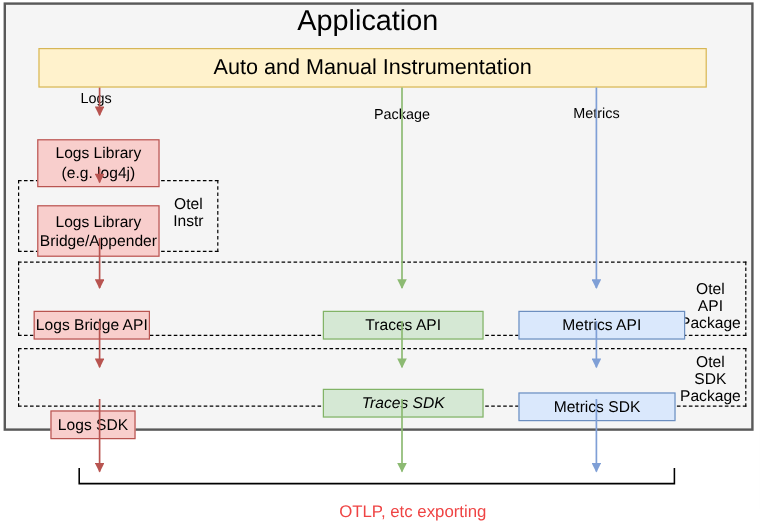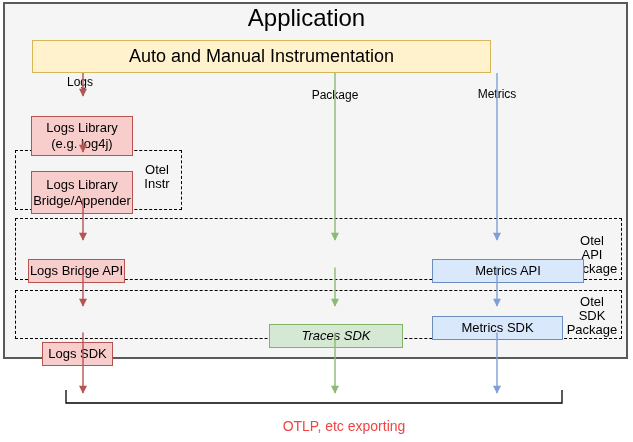--- a/index.html
+++ b/index.html
@@ -9,39 +9,39 @@
     --instr-fill:#fff2cc; --instr-stroke:#d6b656;
     --app-fill:#f5f5f5; --app-stroke:#595959;
     --logs-arrow:#b85450; --traces-arrow:#8cba72; --metrics-arrow:#7f9fd6;
   }
   html,body{margin:0;padding:0;}
   body{font-family:"Liberation Sans",sans-serif;background:#ffffff;}
   #canvas{position:relative;width:633px;height:442px;background:#ffffff;overflow:hidden;}
   .abs{position:absolute;box-sizing:border-box;}
   #app-box{left:3px;top:2px;width:625px;height:357px;background:var(--app-fill);border:2px solid var(--app-stroke);z-index:0;}
   #app-title{left:3px;top:4px;width:607px;text-align:center;font-size:24px;color:#000;z-index:2;}
-  #instr-box{left:32px;top:40px;width:459px;height:33px;background:var(--instr-fill);border:1.5px solid var(--instr-stroke);
+  #instr-box{left:32px;top:40px;width:557px;height:33px;background:var(--instr-fill);border:1.5px solid var(--instr-stroke);
     display:flex;align-items:center;justify-content:center;font-size:18px;color:#000;z-index:2;}
   .flow-label{font-size:12px;color:#000;text-align:center;width:60px;z-index:3;}
   #flow-label-logs{left:50px;top:75px;}
   #flow-label-traces{left:305px;top:88px;}
   #flow-label-metrics{left:467px;top:87px;}
   .node{display:flex;align-items:center;justify-content:center;text-align:center;
     font-size:13px;line-height:16px;color:#000;white-space:pre-line;z-index:2;margin-top:16px;}
   .node.logs{background:var(--logs-fill);border:1px solid var(--logs-stroke);}
   .node.traces{background:var(--traces-fill);border:1px solid var(--traces-stroke);}
   .node.metrics{background:var(--metrics-fill);border:1px solid var(--metrics-stroke);}
   #node-logs-library{left:31px;top:100px;width:102px;height:40px;}
   #node-logs-bridge{left:31px;top:155px;width:102px;height:43px;}
   #node-logs-api{left:28px;top:243px;width:97px;height:24px;}
   #node-traces-api{left:269px;top:243px;width:134px;height:24px;}
-  #node-metrics-api{left:432px;top:243px;width:152px;height:24px;}
+  #node-metrics-api{left:432px;top:243px;width:139px;height:24px;}
   #node-logs-sdk{left:42px;top:326px;width:71px;height:24px;}
   #node-traces-sdk{left:269px;top:308px;width:134px;height:24px;font-style:italic;}
-  #node-metrics-sdk{left:432px;top:300px;width:131px;height:24px;text-align:right;}
+  #node-metrics-sdk{left:432px;top:311px;width:131px;height:24px;text-align:right;}
   .group{border:1px dashed #000;z-index:1;}
   #group-instr{left:15px;top:150px;width:167px;height:60px;}
   #group-api{left:15px;top:218px;width:607px;height:62px;}
   #group-sdk{left:15px;top:290px;width:607px;height:49px;}
   .group-label{font-size:13px;line-height:14px;color:#000;text-align:center;white-space:pre-line;z-index:2;}
   #group-label-instr{left:133px;top:163px;width:48px;}
   #group-label-api{left:562px;top:234px;width:60px;}
   #group-label-sdk{left:562px;top:295px;width:60px;}
   #export-label{left:244px;top:418px;width:200px;text-align:center;font-size:14px;color:#ef4444;z-index:2;}
   #flow-arrows-svg{position:absolute;left:0;top:0;width:633px;height:442px;z-index:10;pointer-events:none;}
@@ -75,20 +75,21 @@
 
   <div id="group-instr" class="abs group"></div>
   <div id="group-label-instr" class="abs group-label">Otel
 Instr</div>
 
   <div id="group-api" class="abs group"></div>
   <div id="group-label-api" class="abs group-label">Otel
 API
 Package</div>
   <div id="node-logs-api" class="abs node logs">Logs Bridge API</div>
+  <div id="node-traces-api" class="abs node traces">Traces API</div>
   <div id="node-metrics-api" class="abs node metrics">Metrics API</div>
 
   <div id="group-sdk" class="abs group"></div>
   <div id="group-label-sdk" class="abs group-label">Otel
 SDK
 Package</div>
   <div id="node-logs-sdk" class="abs node logs">Logs SDK</div>
   <div id="node-traces-sdk" class="abs node traces">Traces SDK</div>
   <div id="node-metrics-sdk" class="abs node metrics">Metrics SDK</div>
 

